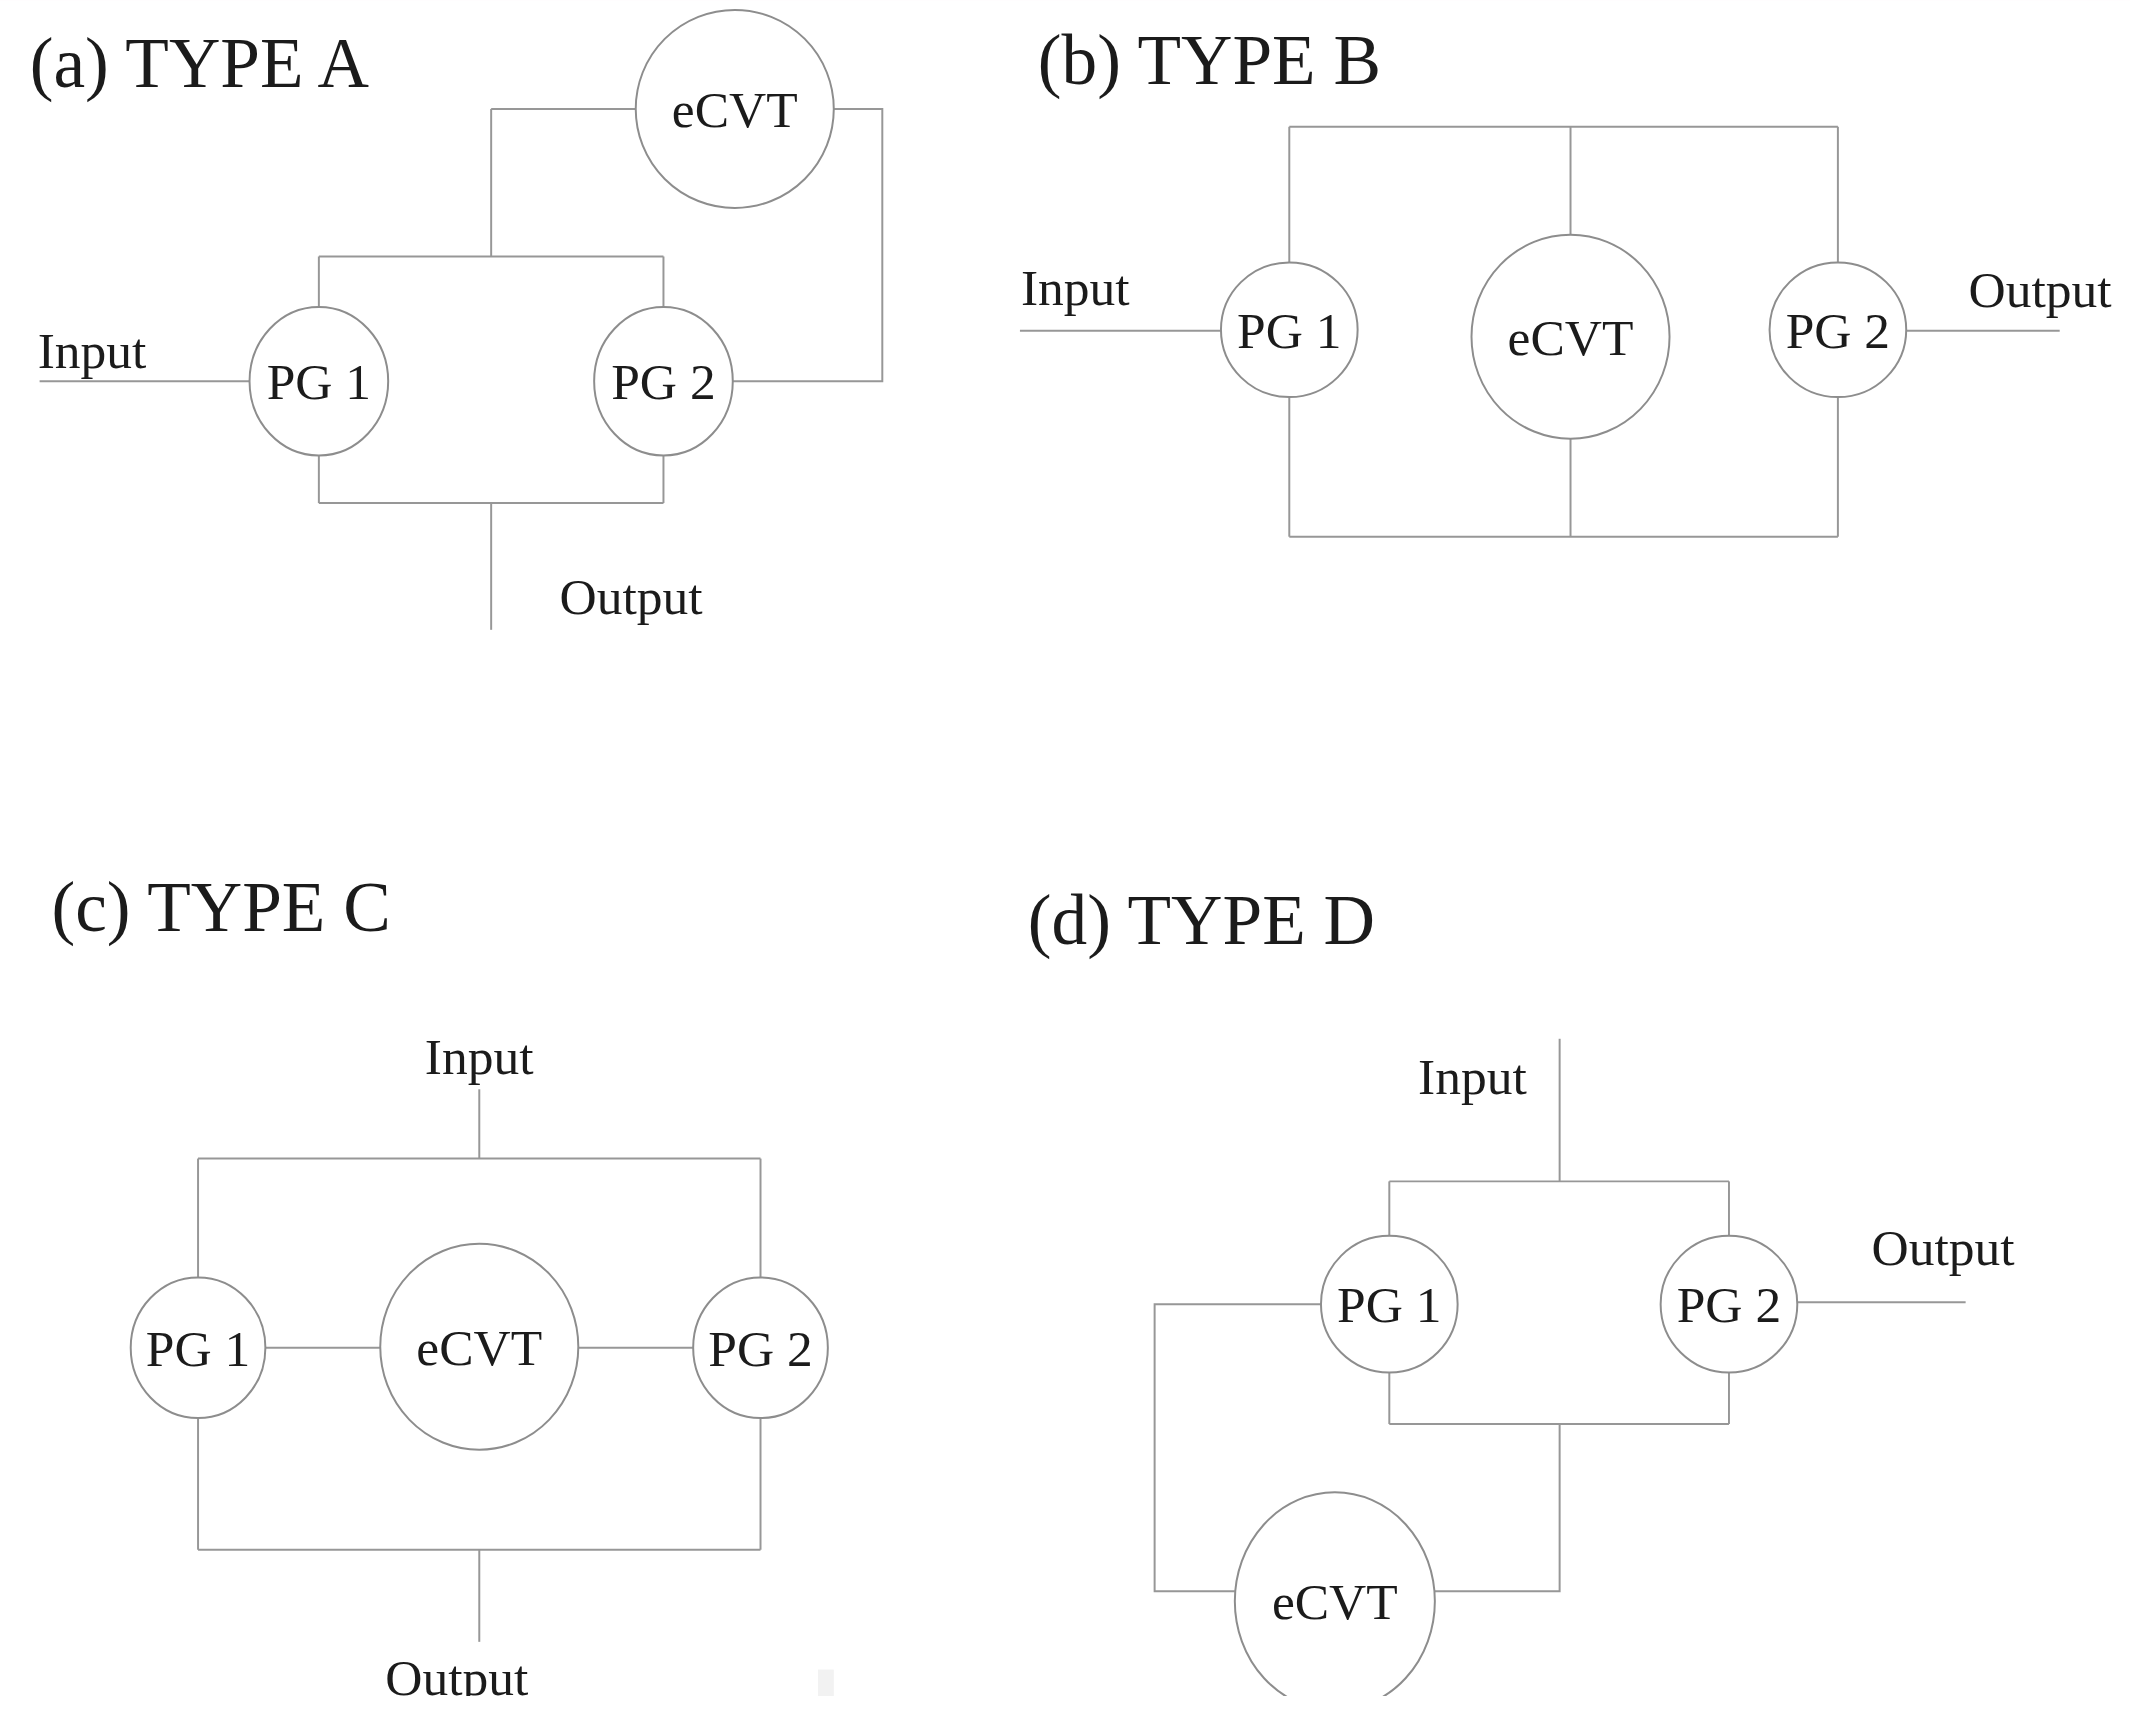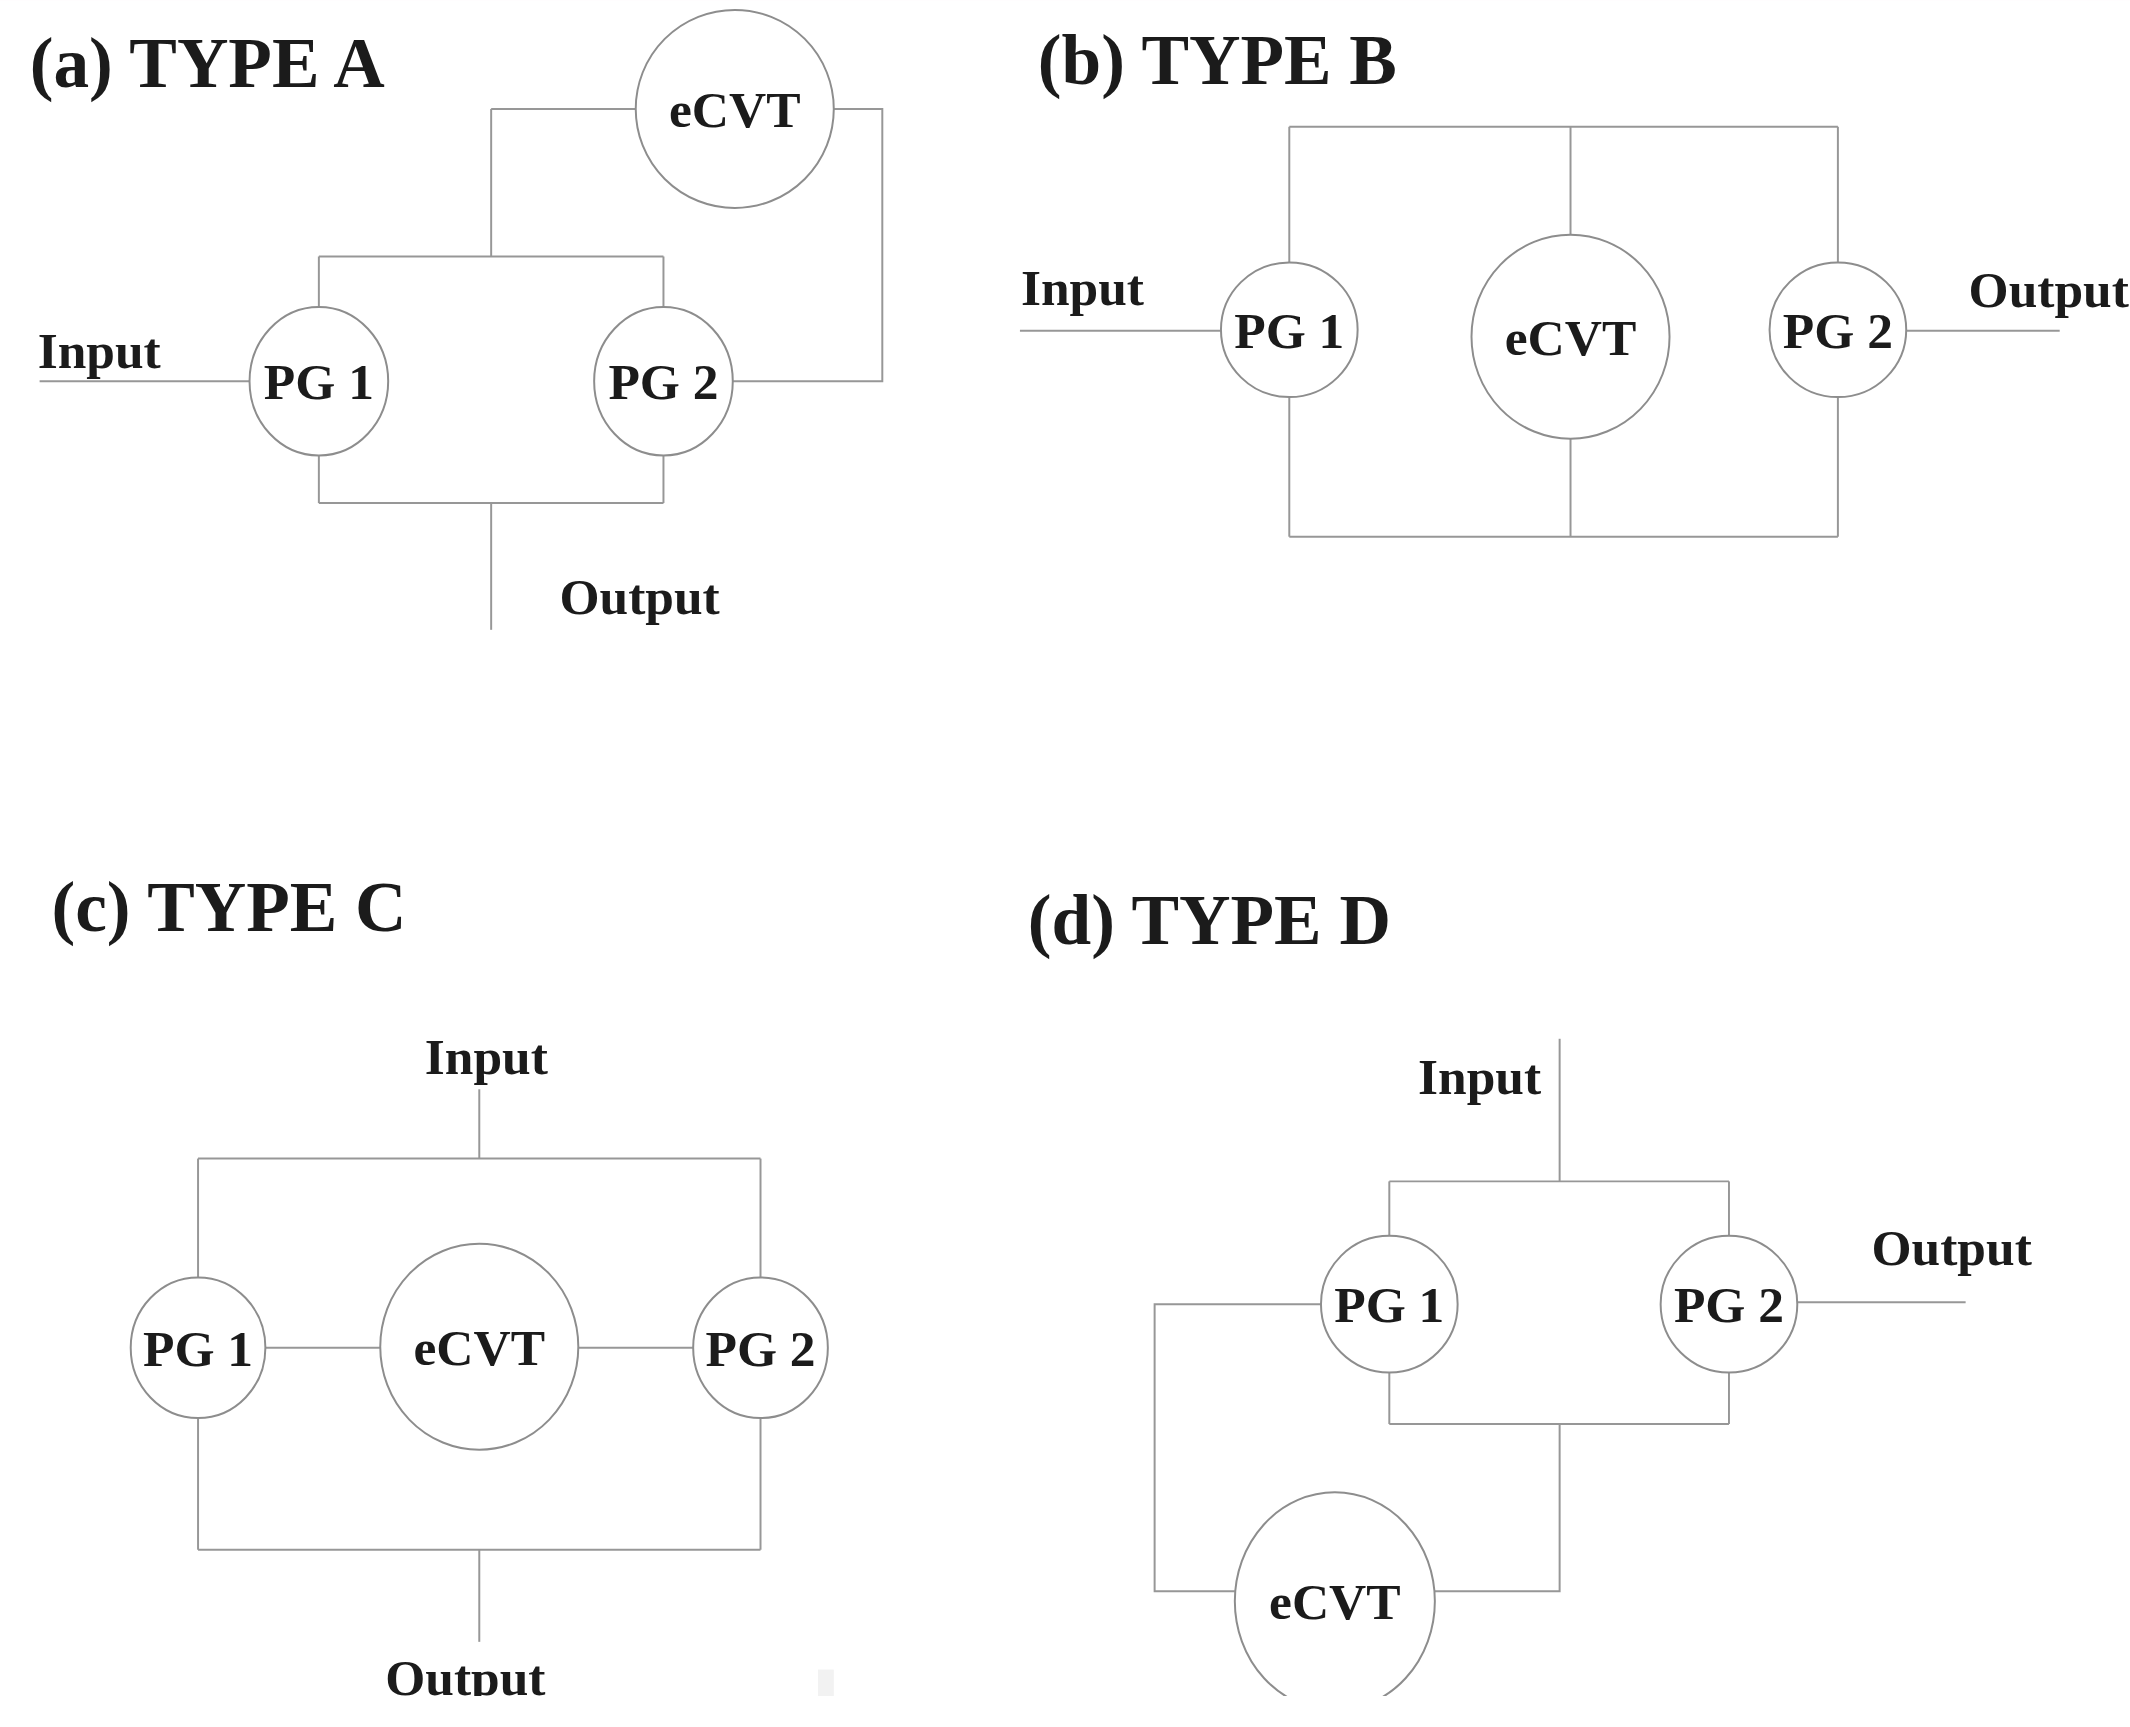--- a/index.html
+++ b/index.html
@@ -2,21 +2,20 @@
 <html><head>
 <meta charset="utf-8">
 <style>
   html, body { margin: 0; padding: 0; background: #ffffff; }
   .stage {
     position: relative;
     width: 2131px;
     height: 1696px;
     background: #ec4899;
     overflow: hidden;
-    font-weight: bold;
   }
   svg { display: block; width: 2131px; height: 1728px; }
   text {
     font-family: "Liberation Serif", "DejaVu Serif", serif;
   }
 </style>
 </head>
 <body>
 
 <div class="stage">

